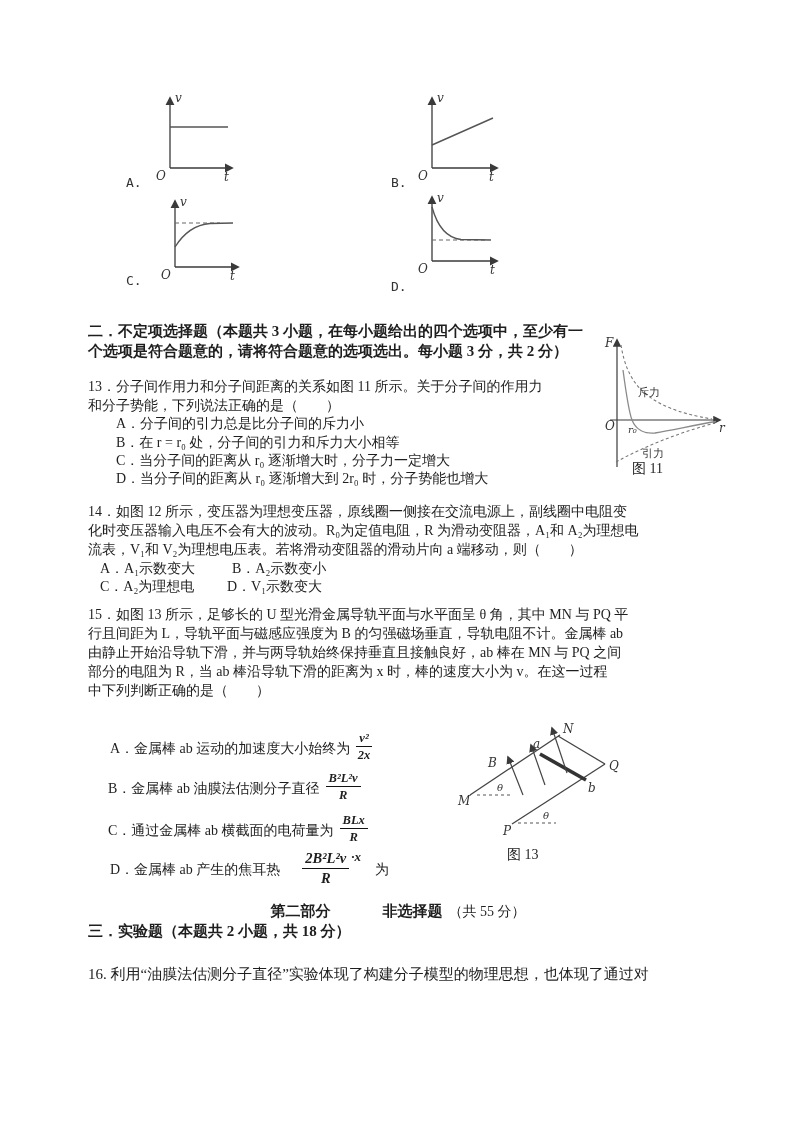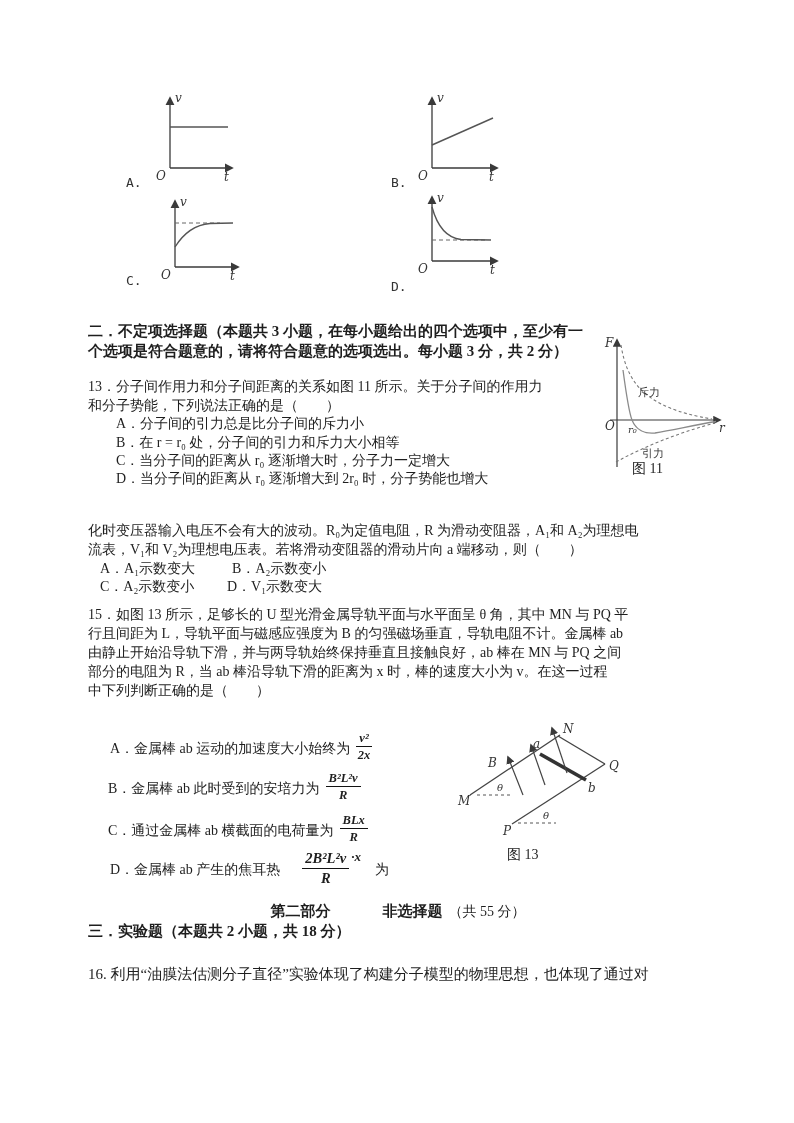--- a/index.html
+++ b/index.html
@@ -112,38 +112,39 @@
       <text x="5" y="17" class="ax-lab">F</text>
       <text x="5" y="100" class="ax-lab">O</text>
       <text x="28" y="103" class="ax-lab" style="font-size:10px">r₀</text>
       <text x="119" y="102" class="ax-lab">r</text>
       <text x="38" y="66" class="cjk-lab">斥力</text>
       <text x="42" y="127" class="cjk-lab">引力</text>
     </svg>
     <div class="caption" style="left:32px;top:130px">图 11</div>
   </div>
 
+  <div class="ln" style="left:88px;top:505px">14．如图 12 所示，变压器为理想变压器，原线圈一侧接在交流电源上，副线圈中电阻变</div>
   <div class="ln" style="left:88px;top:524px">化时变压器输入电压不会有大的波动。R₀为定值电阻，R 为滑动变阻器，A₁和 A₂为理想电</div>
   <div class="ln" style="left:88px;top:543px">流表，V₁和 V₂为理想电压表。若将滑动变阻器的滑动片向 a 端移动，则（　　）</div>
   <div class="ln" style="left:100px;top:562px">A．A₁示数变大</div>
   <div class="ln" style="left:232px;top:562px">B．A₂示数变小</div>
-  <div class="ln" style="left:100px;top:580px">C．A₂示数变小</div>
+  <div class="ln" style="left:100px;top:580px">C．A₂为理想电</div>
   <div class="ln" style="left:227px;top:580px">D．V₁示数变大</div>
 
   <div class="ln" style="left:88px;top:608px">15．如图 13 所示，足够长的 U 型光滑金属导轨平面与水平面呈 θ 角，其中 MN 与 PQ 平</div>
   <div class="ln" style="left:88px;top:627px">行且间距为 L，导轨平面与磁感应强度为 B 的匀强磁场垂直，导轨电阻不计。金属棒 ab</div>
   <div class="ln" style="left:88px;top:665px">部分的电阻为 R，当 ab 棒沿导轨下滑的距离为 x 时，棒的速度大小为 v。在这一过程</div>
   <div class="ln" style="left:88px;top:646px">由静止开始沿导轨下滑，并与两导轨始终保持垂直且接触良好，ab 棒在 MN 与 PQ 之间</div>
   <div class="ln" style="left:88px;top:684px">中下列判断正确的是（　　）</div>
 
   <div class="q15opt" style="left:110px;top:724px">
     <span>A．金属棒 ab 运动的加速度大小始终为</span><span class="frac"><span class="num">v²</span><span class="den">2x</span></span>
   </div>
   <div class="q15opt" style="left:108px;top:764px">
-    <span>B．金属棒 ab 此时受到的安培力为</span><span class="frac"><span class="num">B²L²v</span><span class="den">R</span></span>
+    <span>B．金属棒 ab 油膜法估测分子直径</span><span class="frac"><span class="num">B²L²v</span><span class="den">R</span></span>
   </div>
   <div class="q15opt" style="left:108px;top:806px">
     <span>C．通过金属棒 ab 横截面的电荷量为</span><span class="frac"><span class="num">BLx</span><span class="den">R</span></span>
   </div>
   <div class="q15opt" style="left:110px;top:843px">
     <span>D．金属棒 ab 产生的焦耳热</span><span class="frac frac-big" style="margin-left:22px"><span class="num">2B²L²v</span><span class="den">R</span></span><span class="suffix">·x</span><span class="tail">为</span>
   </div>
 
   <div class="fig" style="left:455px;top:715px;width:175px;height:150px">
     <svg width="175" height="150" viewBox="0 0 175 150">

